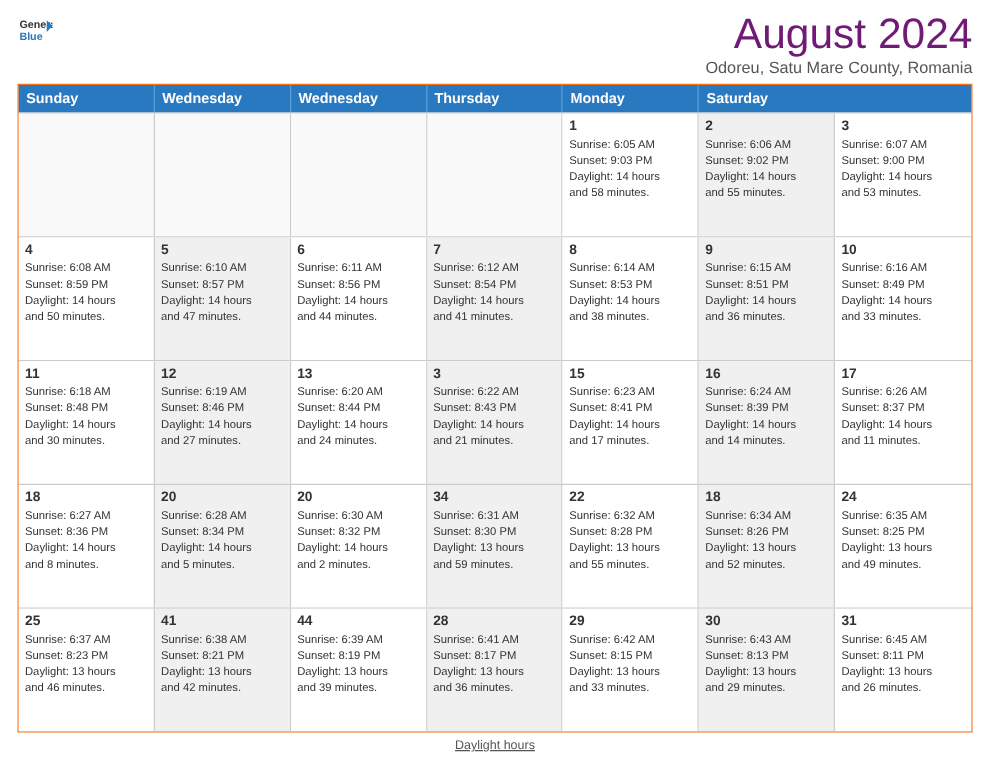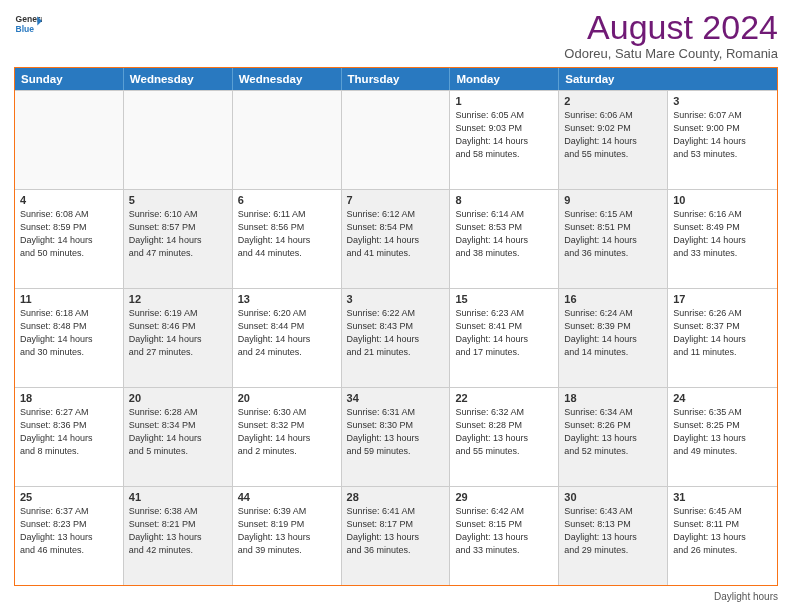--- a/index.html
+++ b/index.html
@@ -97,21 +97,22 @@
     }
     .cell-detail {
       font-size: 9px;
       color: #333;
       line-height: 1.45;
     }
     .footer-note {
       margin-top: 5px;
       font-size: 10px;
       color: #555;
-      text-align: right;
+      text-align: center;
+      text-decoration: underline;
     }
   </style>
 </head>
 <body>
 
 <div class="page">
   <div class="header">
     <div class="logo">
       <svg class="logo-icon" viewBox="0 0 36 36">
         <text x="2" y="16" font-size="11" font-weight="bold" fill="#333" font-family="Arial">General</text>

